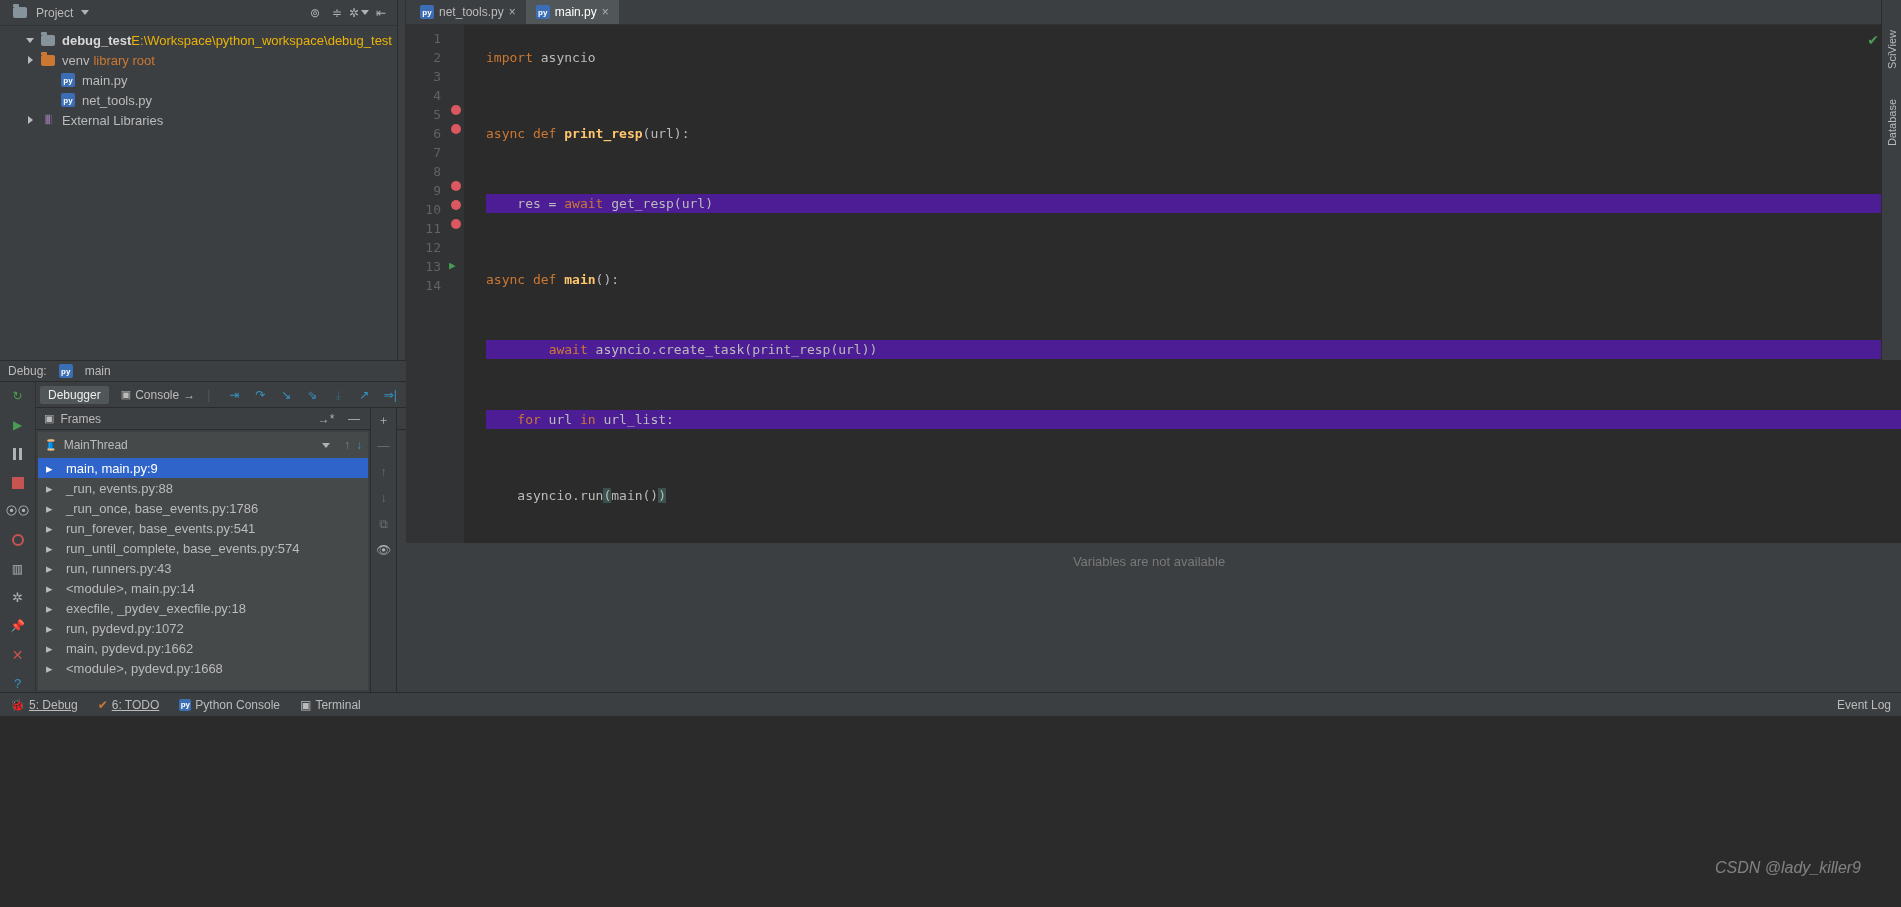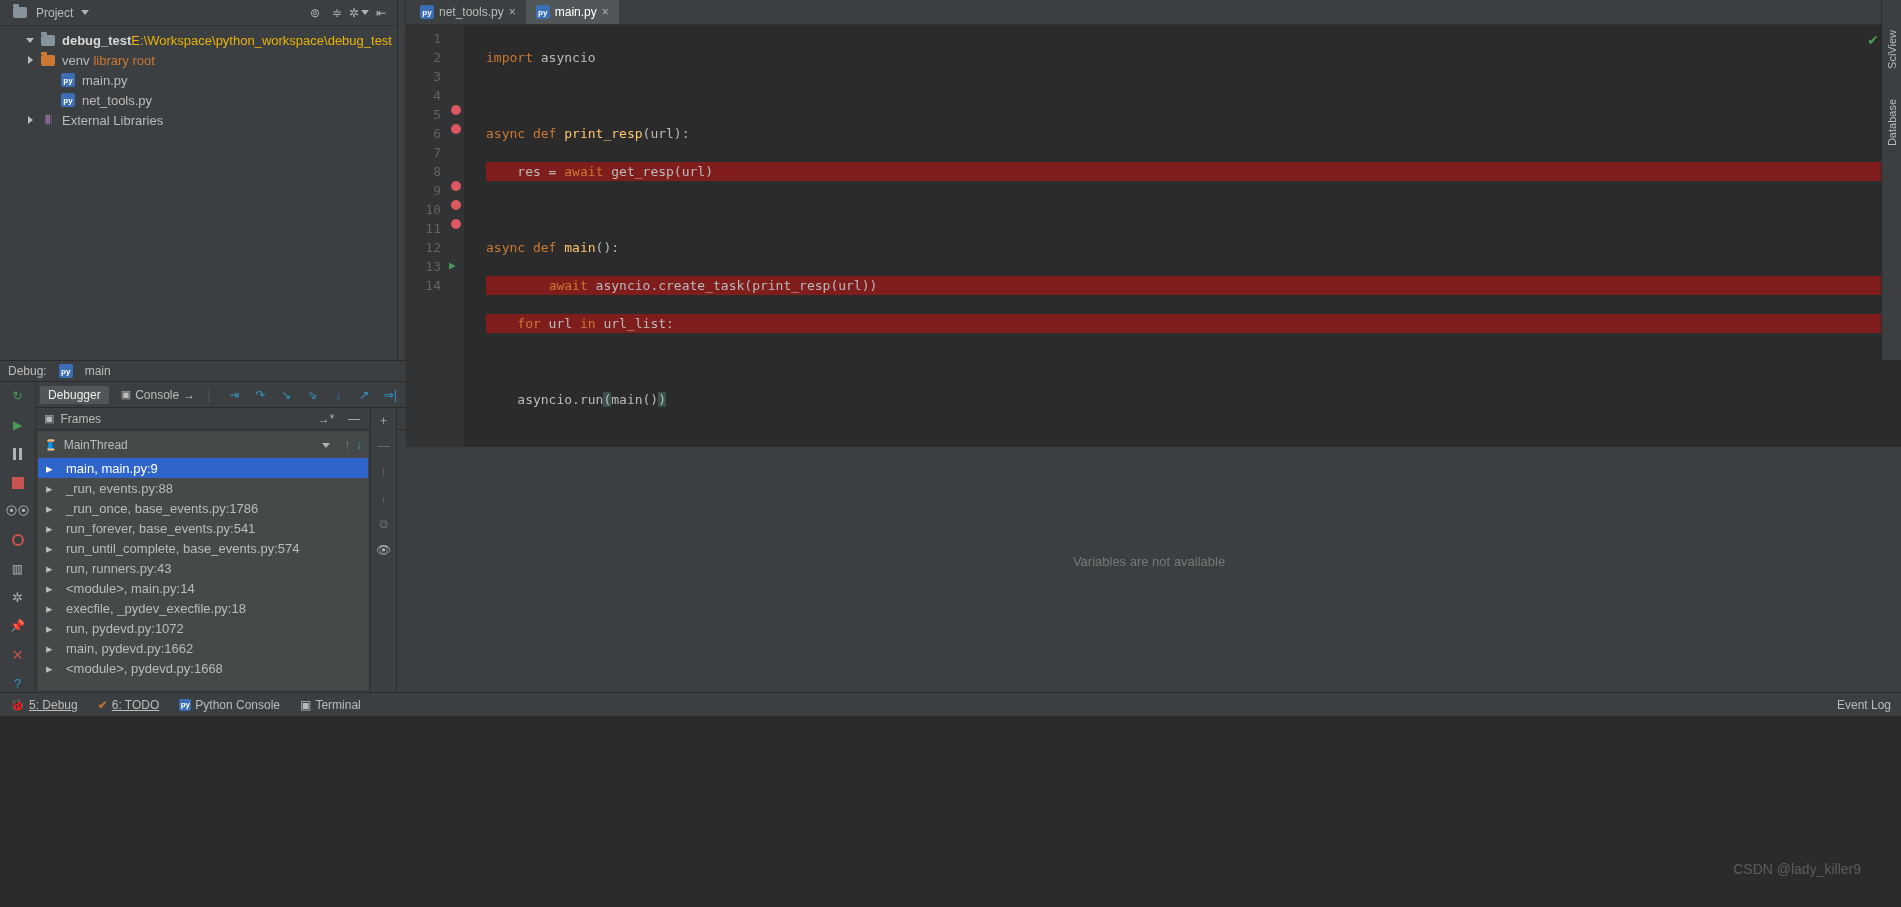--- a/index.html
+++ b/index.html
@@ -43,24 +43,24 @@
   .tab.active { background:#515658; color:#ffffff;}
   .tab .close { color:#afb1b3; font-size:12px;}
   .code-area { flex:1; display:flex; background:#2b2b2b; font-family:"Consolas","Menlo",monospace; font-size:13px; line-height:19px; position:relative;}
   .gutter { width:42px; text-align:right; color:#606366; padding:4px 6px 0 0; border-right:1px solid #313335; background:#313335;}
   .bp-gutter { width:16px; background:#313335; border-right:1px solid #313335; position:relative;}
   .bp-dot{ position:absolute; width:10px; height:10px; border-radius:50%; background:#db5860; left:3px; }
   .run-arrow{ position:absolute; left:1px; color:#499c54; font-size:11px;}
   .fold-gutter{ width:16px; background:#2b2b2b; position:relative;}
   .code { flex:1; padding:4px 0 0 6px; white-space:pre; position:relative;}
   .code .line { height:19px; display:block; position:relative; }
-  .code .bp-line { background:#7f1d1d; }
+  .code .bp-line { background:#4c1d95;margin-top:32px; }
   .code .hl-line { background:#214283; }
   .code .paren-hl{ background:#3b514d; }
-  .kw { color:#cc7832;} .fn{color:#ffc66d;} .str{color:#6a8759;}
+  .kw { color:#cc7832;} .fn{color:#ffc66d;font-weight:bold;} .str{color:#6a8759;}
   .bulb{ display:inline-flex; width:14px;height:14px; background:radial-gradient(circle at 40% 30%, #ffe38f,#cc9f2a); border-radius:50%; vertical-align:middle; margin-right:2px;}
 
   
   .debug-title { height:22px; background:#3c3f41; display:flex; align-items:center; padding:0 8px; border-top:1px solid #2b2b2b; border-bottom:1px solid #2b2b2b;}
   .debug-title .dlabel{ display:flex; align-items:center; gap:12px;}
   .debug-title .spacer{flex:1;}
   .debug { display:flex; height: 310px; background:#3c3f41; }
   .debug-left-bar { width:36px; background:#3c3f41; border-right:1px solid #323232; display:flex; flex-direction:column; align-items:center; padding-top:6px; gap:12px;}
   .dlbtn { width:20px;height:18px; display:flex;align-items:center;justify-content:center; cursor:pointer; color:#afb1b3;}
   .play{color:#499c54;} .stop-sq{width:12px;height:12px;background:#c75450;} .pause-bars{display:flex;gap:3px;} .pause-bars span{width:3px;height:12px;background:#afb1b3;}
@@ -89,21 +89,21 @@
   .vars-pane{ flex:1; display:flex; flex-direction:column; background:#3c3f41;}
   .vars-body{ flex:1; display:flex; align-items:center; justify-content:center; color:#787878; font-size:13px;}
 
   .inter-col{ width:26px; background:#3c3f41; border-right:1px solid #2b2b2b; display:flex; flex-direction:column; align-items:center; gap:10px; padding-top:4px;}
   .inter-col .b{ width:16px;height:16px;display:flex;align-items:center;justify-content:center;cursor:pointer;color:#afb1b3;}
 
   
   .status{ height:24px; background:#3c3f41; border-top:1px solid #2b2b2b; display:flex; align-items:center; padding:0 10px; gap:20px; font-size:12px;}
   .status .item{ display:flex; align-items:center; gap:4px; cursor:pointer;}
   .status .sp{flex:1;}
-  .watermark{ position:absolute; right:40px; bottom:30px; color:#a3a3a3; font-size:14px; opacity:0.4; pointer-events:none;}
+  .watermark{ position:absolute; right:40px; bottom:30px; color:#ffffff; font-size:16px; opacity:0.4; pointer-events:none;font-style:italic;}
 
   
   .right-tool{ position:absolute; right:0; top:0; width:20px; height:360px; background:#3c3f41; border-left:1px solid #2b2b2b; display:flex; flex-direction:column; align-items:center; padding-top:30px; gap:30px; }
   .rtab{ writing-mode: vertical-rl; transform:rotate(180deg); font-size:11px; cursor:pointer; color:#bbbbbb;}
   .check-corner{ position:absolute; top:32px; right:22px; color:#499c54; font-size:14px;}
 </style>
 </head>
 <body>
 
 <div class="top">

